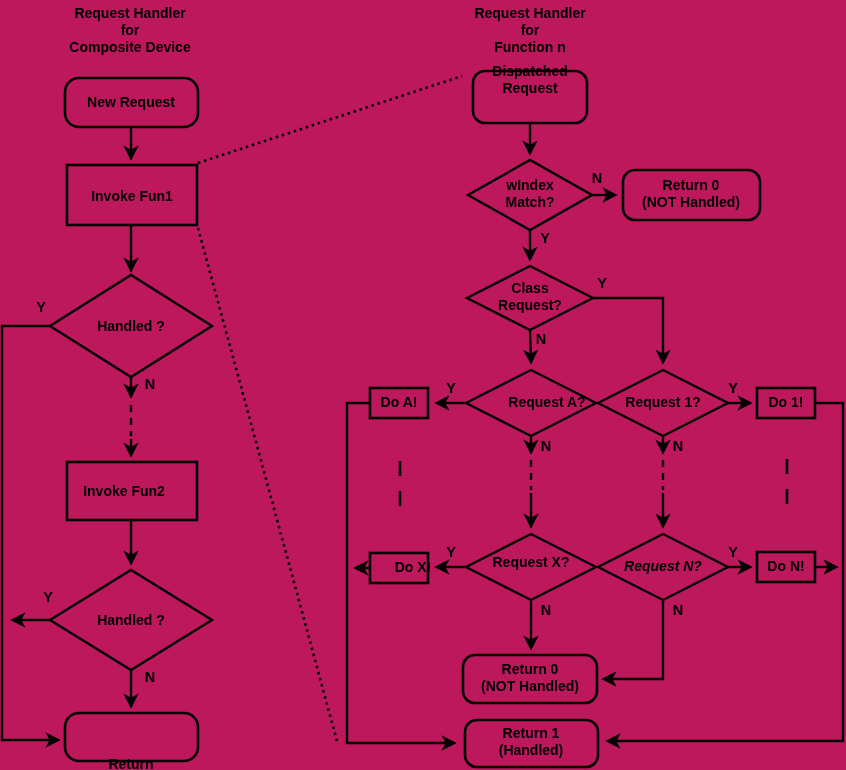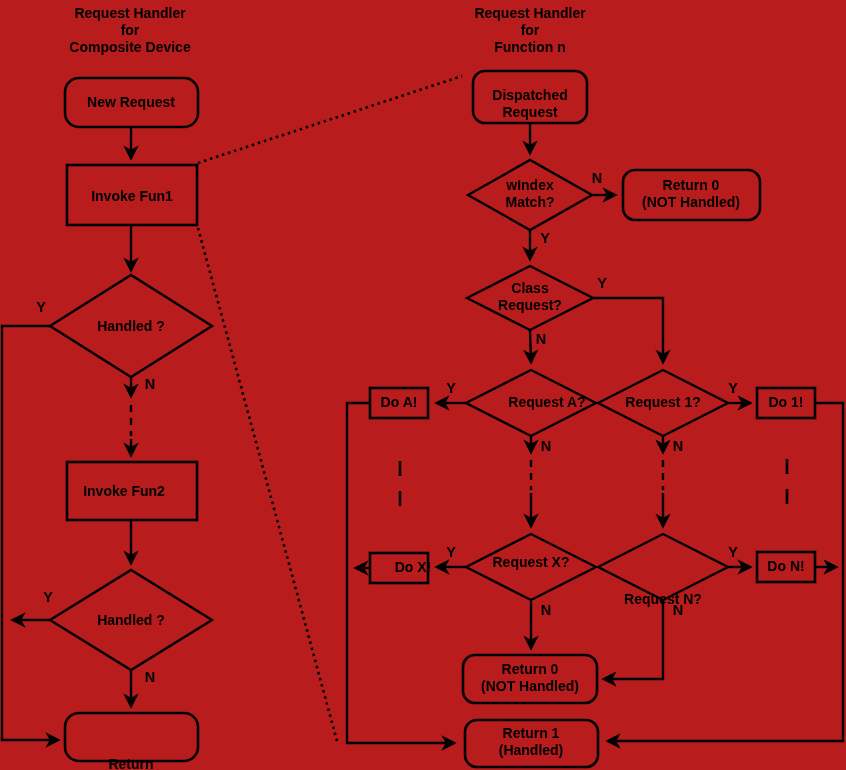--- a/index.html
+++ b/index.html
@@ -1,17 +1,17 @@
 <!DOCTYPE html>
 <html><head>
 <meta charset="utf-8">
 <style>
   html,body{margin:0;padding:0;background:#ffffff;}
   #stage{
-    position:relative;width:846px;height:770px;background:#b91c1c;overflow:hidden;
+    position:relative;width:846px;height:770px;background:#be185d;overflow:hidden;
     font-family:"Liberation Sans","DejaVu Sans",sans-serif;color:#000;
   }
   #wires{position:absolute;left:0;top:0;}
   .lbl{
     position:absolute;transform:translate(-50%,-50%);
     text-align:center;white-space:pre-line;
     font-size:14px;font-weight:600;line-height:1.2;color:#000;
     pointer-events:none;
   }
   .title{font-size:14px;font-weight:600;}
@@ -104,34 +104,34 @@
   <div class="lbl" style="left:131px;top:326px;">Handled ?</div>
   <div class="lbl" style="left:124px;top:491px;">Invoke Fun2</div>
   <div class="lbl" style="left:131px;top:620px;">Handled ?</div>
   <div class="lbl" style="left:131px;top:737px;margin-top:27px;">Return</div>
 
   <div class="lbl yn" style="left:41px;top:308px;">Y</div>
   <div class="lbl yn" style="left:150px;top:385px;">N</div>
   <div class="lbl yn" style="left:48px;top:598px;">Y</div>
   <div class="lbl yn" style="left:150px;top:678px;">N</div>
 
-  <div class="lbl" style="left:530px;top:104px;">Dispatched
+  <div class="lbl" style="left:530px;top:80px;">Dispatched
 Request</div>
   <div class="lbl" style="left:530px;top:194px;">wIndex
 Match?</div>
   <div class="lbl" style="left:691px;top:194px;">Return 0
 (NOT Handled)</div>
   <div class="lbl" style="left:530px;top:297px;">Class
 Request?</div>
   <div class="lbl" style="left:547px;top:402px;">Request A?</div>
   <div class="lbl" style="left:663px;top:402px;">Request 1?</div>
   <div class="lbl" style="left:399px;top:402px;">Do A!</div>
   <div class="lbl" style="left:786px;top:402px;">Do 1!</div>
   <div class="lbl" style="left:531px;top:562px;text-align:center;">Request X?</div>
-  <div class="lbl" style="left:663px;top:599px;">Request N?</div>
+  <div class="lbl" style="left:663px;top:566px;font-style:italic;">Request N?</div>
   <div class="lbl" style="left:413px;top:567px;text-align:right;">Do X!</div>
   <div class="lbl" style="left:786px;top:566px;">Do N!</div>
   <div class="lbl" style="left:530px;top:678px;">Return 0
 (NOT Handled)</div>
   <div class="lbl" style="left:531px;top:742px;">Return 1
 (Handled)</div>
 
   <div class="lbl yn" style="left:597px;top:179px;">N</div>
   <div class="lbl yn" style="left:545px;top:239px;">Y</div>
   <div class="lbl yn" style="left:602px;top:284px;">Y</div>

